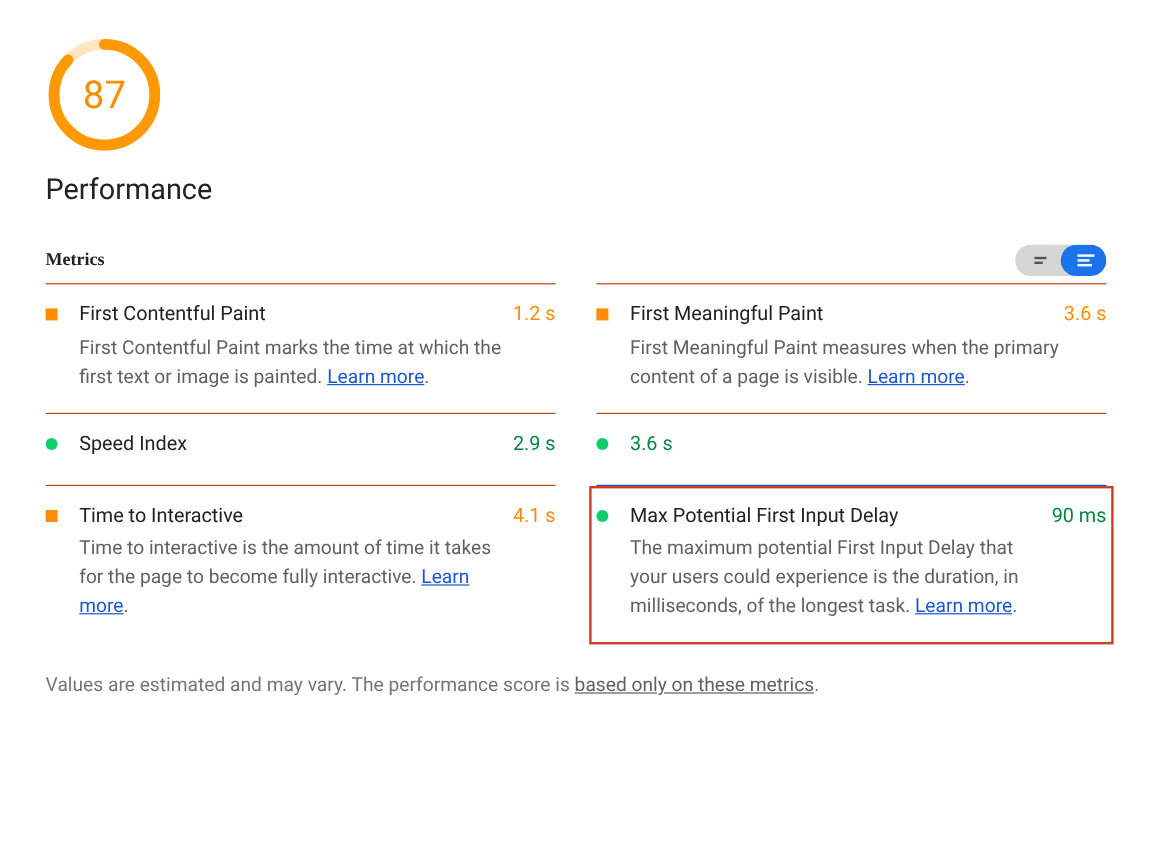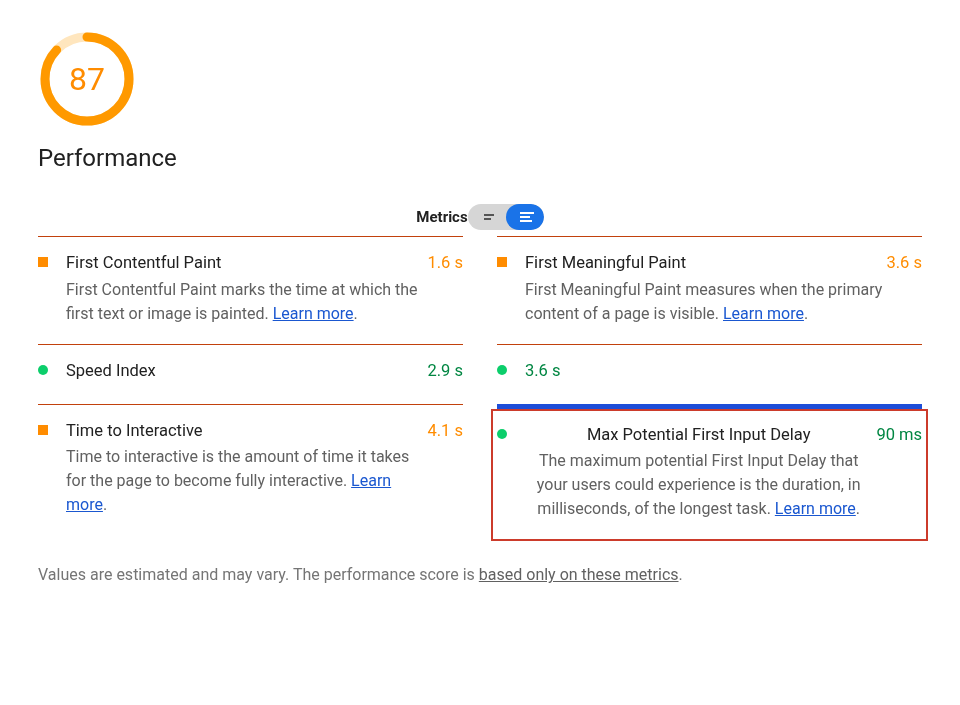--- a/index.html
+++ b/index.html
@@ -38,22 +38,23 @@
     }
     .title {
       font-size: 24px;
       font-weight: 400;
       color: #212121;
       margin-top: 12px;
     }
     .metrics-header {
       display: flex;
       align-items: center;
-      justify-content: center;
+      justify-content: space-between;
       margin-bottom: 6px;
+      font-family: Liberation Serif, serif;
     }
     .metrics-label {
       font-weight: 700;
       font-size: 15px;
     }
     .toggle-group {
       display: flex;
       background: #d6d6d6;
       border-radius: 18px;
       height: 26px;
@@ -120,22 +121,21 @@
     }
     .metric-value {
       font-size: 16.5px;
       white-space: nowrap;
     }
     .val-orange { color: #ff8c00; }
     .val-green { color: #018642; }
 
     .highlighted-box {
       position: relative;
-      border-top: 5px solid #1d4ed8;
-      text-align: center;
+      border-top: 1px solid #1d4ed8;
     }
     .highlight-frame {
       position: absolute;
       top: 0; left: -6px; right: -6px; bottom: -2px;
       border: 2px solid #cc3b2b;
       pointer-events: none;
     }
 
     .footnote {
       color: #757575;
@@ -177,21 +177,21 @@
   </div>
 </div>
 
 <div class="metrics-grid" id="metrics-grid">
     <div class="metric">
       <div class="marker square"></div>
       <div class="metric-body">
         <div class="metric-title">First Contentful Paint</div>
         <div class="metric-desc"><span>First Contentful Paint marks the time at which the first text or image is painted. </span><a class="link">Learn more</a>.</div>
       </div>
-      <div class="metric-value val-orange">1.6 s</div>
+      <div class="metric-value val-orange">1.2 s</div>
     </div>
     <div class="metric">
       <div class="marker square"></div>
       <div class="metric-body">
         <div class="metric-title">First Meaningful Paint</div>
         <div class="metric-desc"><span>First Meaningful Paint measures when the primary content of a page is visible. </span><a class="link">Learn more</a>.</div>
       </div>
       <div class="metric-value val-orange">3.6 s</div>
     </div>
     <div class="metric">

